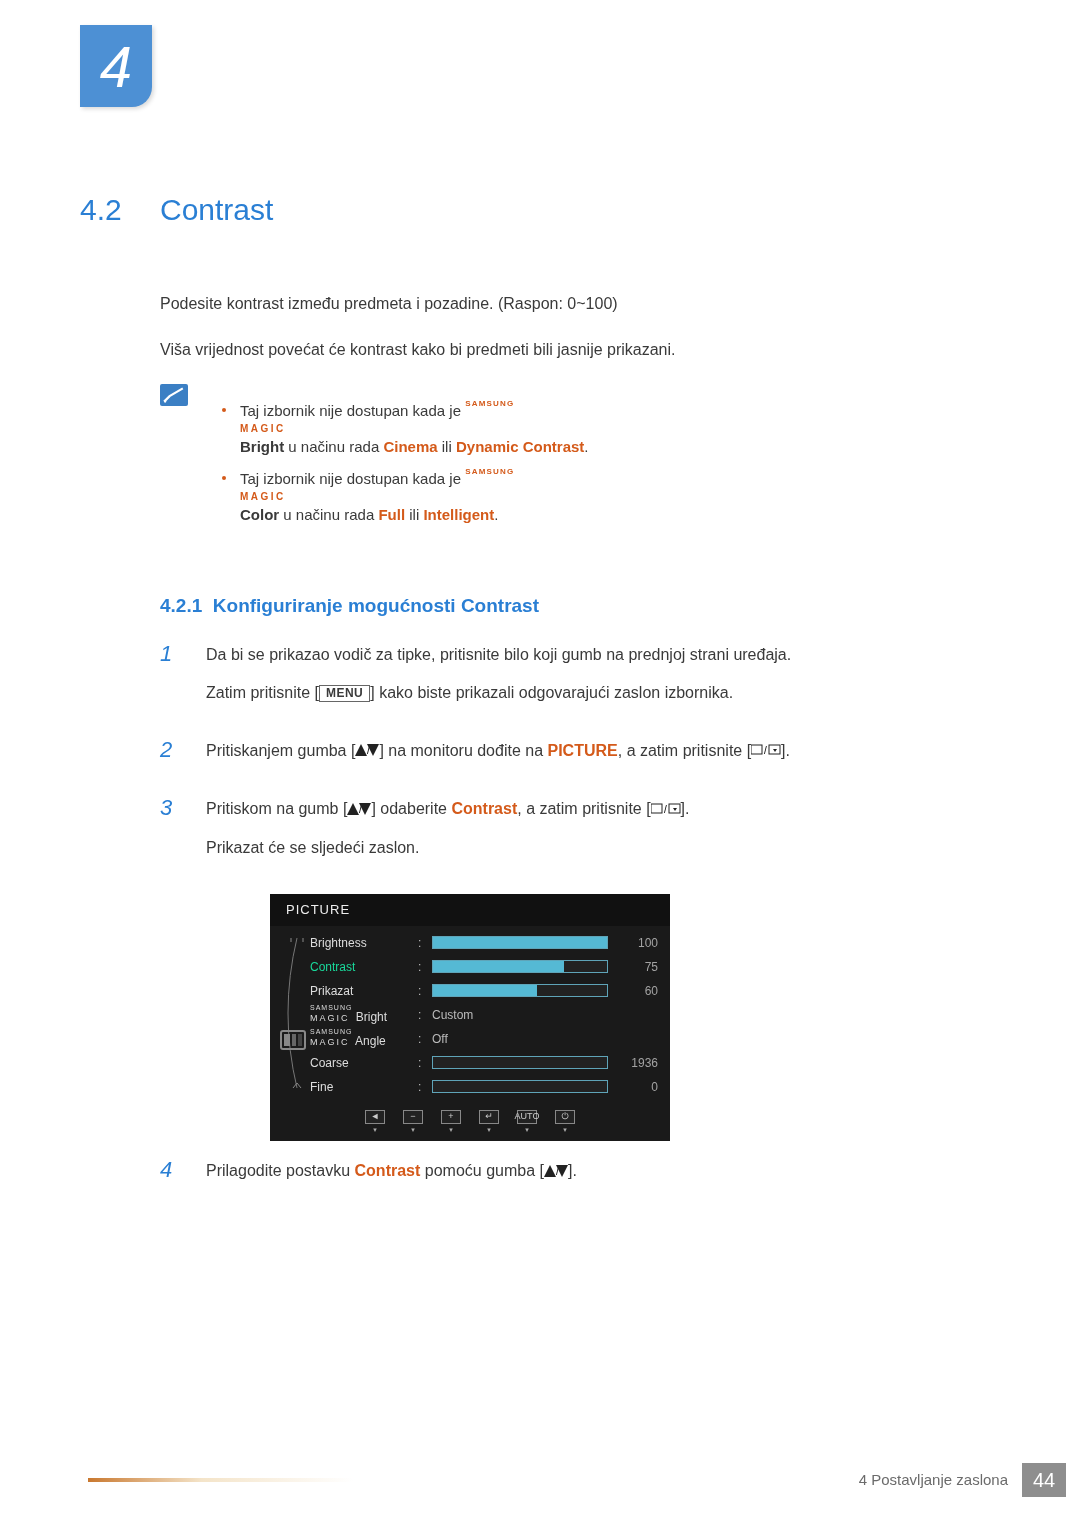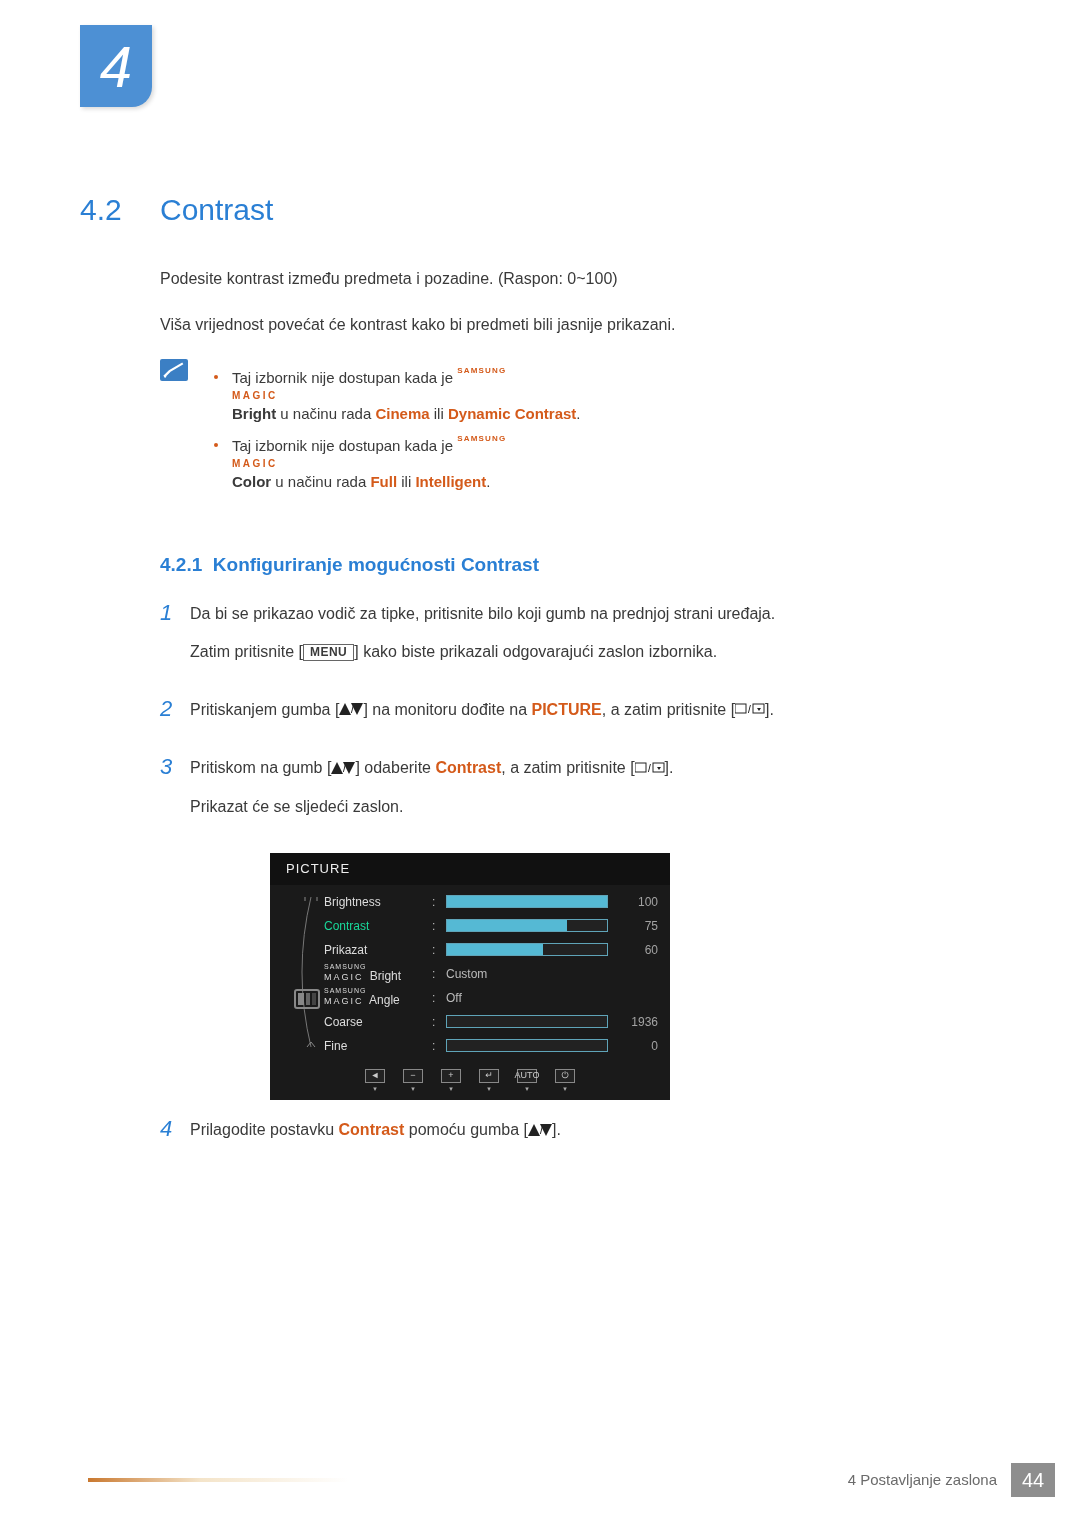--- a/index.html
+++ b/index.html
@@ -1,45 +1,45 @@
 <!DOCTYPE html>
 <html><head>
 <meta charset="utf-8">
 <style>
 html,body{margin:0;padding:0;background:#fff;font-family:Arial,Helvetica,sans-serif;color:#3a3a3a;font-size:16px;line-height:1.5}
 .page{width:1080px;height:1527px;position:relative;margin:0 auto;background:#fff}
 .header{display:flex;align-items:center;padding:25px 0 0 80px}
 .chapnum{width:72px;height:82px;background:#4d90d4;border-radius:0 0 20px 0;display:flex;align-items:center;justify-content:center;font-size:58px;font-style:italic;color:#fff;font-weight:300;margin-right:18px;box-shadow:2px 2px 4px rgba(0,0,0,.15)}
 .chaptitle{font-size:34px;color:#2a7fd4;font-weight:400}
 .body{padding:80px 80px 0 80px}
-.h2row{display:flex;color:#2a7fd4;font-size:30px;font-weight:400;margin-bottom:35px}
+.h2row{display:flex;color:#2a7fd4;font-size:30px;font-weight:400;margin-bottom:60px}
 .h2num{width:80px}
 .para{margin:15px 0 22px 80px;font-size:16px;color:#3a3a3a}
 .notebox{margin:10px 0 40px 80px;display:flex}
 .noteicon{width:28px;height:22px;flex:0 0 28px;margin-right:18px;background:#3b7fc4;position:relative;border-radius:2px}
 .noteicon svg{width:100%;height:100%}
-.noteul{margin:8px;padding:0;list-style:none}
+.noteul{margin:16px;padding:0;list-style:none}
 .noteul li{position:relative;padding-left:18px;margin-bottom:10px;font-size:15px}
 .noteul li:before{content:"";position:absolute;left:0;top:8px;width:4px;height:4px;background:#d45a1a;border-radius:50%}
 .magic{color:#d45a1a;font-weight:bold}
 .magic-sup{font-size:8px;letter-spacing:1.2px;display:inline-block;vertical-align:top;line-height:1}
 .magic-sub{font-size:10px;letter-spacing:2.5px;display:block;margin-top:-2px}
 .bold{font-weight:bold}
 .orange{color:#d45a1a;font-weight:bold}
 .h3row{margin:0 0 22px 80px;color:#2a7fd4;font-size:19px;font-weight:bold}
 .ol{margin:0 0 0 80px;padding:0;list-style:none}
 .ol>li{display:flex;margin-bottom:20px}
 .olnum{width:30px;flex:0 0 30px;font-size:22px;font-style:italic;color:#2a7fd4;font-weight:400;line-height:1}
 .oltxt{flex:1;font-size:16px;color:#3a3a3a}
-.oltxt p{margin:0 0 14px 0}
+.oltxt p{margin:0 0 14px 16px}
 .inline-icon{display:inline-block;vertical-align:middle}
 .menu-btn{display:inline-block;border:1px solid #666;padding:0 6px;font-size:12px;font-weight:bold;letter-spacing:0.5px;vertical-align:middle;line-height:15px}
 .osd{width:400px;margin:8px 0 18px 190px;background:#1a1a1a;color:#ddd;font-size:12px;padding:0 0 4px 0;font-family:Arial,sans-serif}
 .osd-title{background:#111;padding:6px 16px;font-size:13px;color:#eee;letter-spacing:1px}
-.osd-body{display:flex;padding:8px 12px 4px 18px}
+.osd-body{display:flex;padding:8px 12px 4px 4px}
 .osd-left{width:36px;position:relative;display:flex;flex-direction:column;align-items:center;padding-top:4px}
 .osd-left svg{width:30px}
 .osd-icon{display:block;margin-top:40px}
 .osd-rows{flex:1;display:flex;flex-direction:column;gap:6px}
 .osd-row{display:flex;align-items:center;height:18px}
 .osd-label{flex:0 0 108px;font-size:12px;color:#ddd}
 .osd-row.sel .osd-label{color:#19d89a}
 .osd-colon{flex:0 0 14px;color:#bbb}
 .osd-bar{flex:1;height:11px;border:1px solid #5fa4b8;position:relative;background:#222;margin-right:10px}
 .osd-bar-fill{position:absolute;left:0;top:0;bottom:0;background:#55b9d4}
@@ -48,21 +48,21 @@
 .osd-magic{display:inline-block;line-height:1}
 .osd-magic .s1{font-size:7px;letter-spacing:1px;display:block;color:#ddd}
 .osd-magic .s2{font-size:9px;letter-spacing:2px;display:inline-block;color:#ddd}
 .osd-nav{display:flex;justify-content:center;gap:18px;padding:6px 0 2px 0;border-top:0;margin-top:4px}
 .osd-btn{display:flex;flex-direction:column;align-items:center;color:#ccc;font-size:9px}
 .osd-btn .box{width:18px;height:12px;border:1px solid #888;display:flex;align-items:center;justify-content:center;font-size:9px;margin-bottom:1px;background:#222}
 .osd-btn .tri{font-size:7px;color:#aaa}
 .footer{position:absolute;left:8px;right:0;bottom:30px;height:34px;display:flex;align-items:center}
 .footer-bar{flex:1;height:4px;background:linear-gradient(90deg,#c9782f 0%,#f4e4c9 15%,#fff 35%);margin-left:80px}
 .footer-txt{font-size:15px;color:#6b6b6b;padding:0 14px}
-.footer-page{width:44px;height:34px;background:#8e8e8e;color:#fff;font-size:20px;display:flex;align-items:center;justify-content:center;margin-right:25px}
+.footer-page{width:44px;height:34px;background:#8e8e8e;color:#fff;font-size:20px;display:flex;align-items:center;justify-content:center;margin-right:14px}
 </style>
 </head>
 <body>
 
 <div class="page">
 
   <div class="header">
     <div class="chapnum">4</div>
   </div>
 

